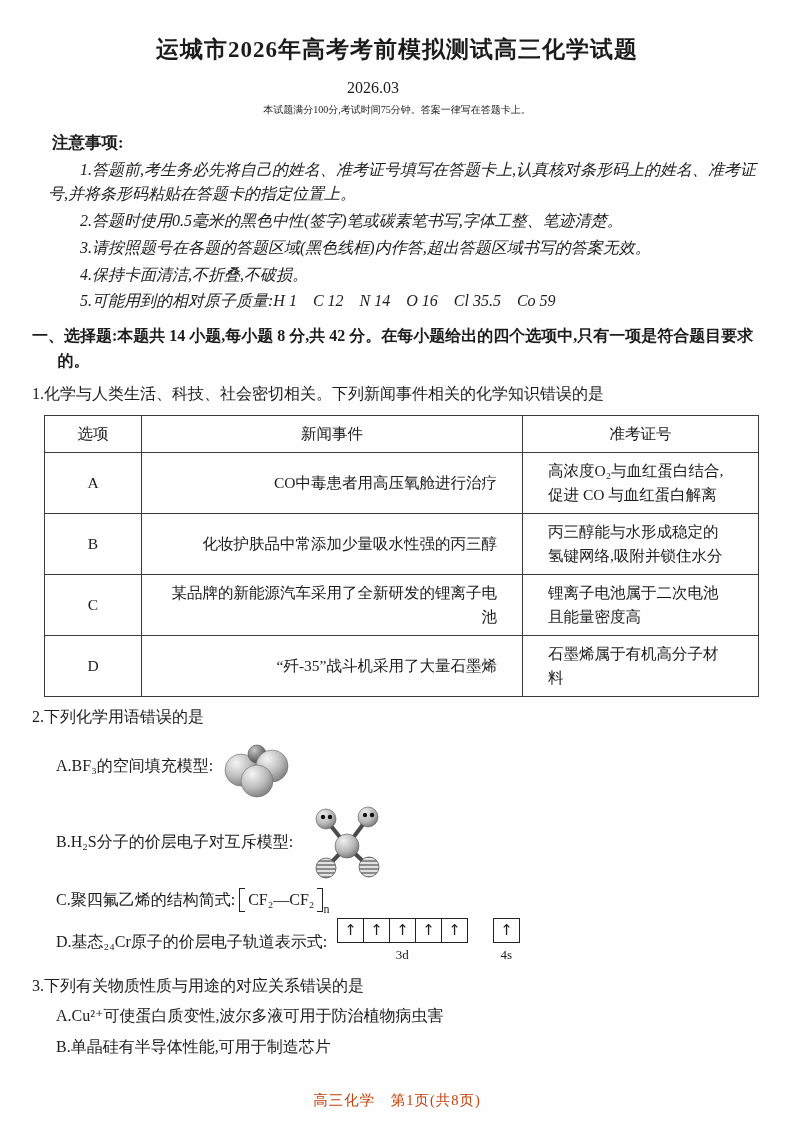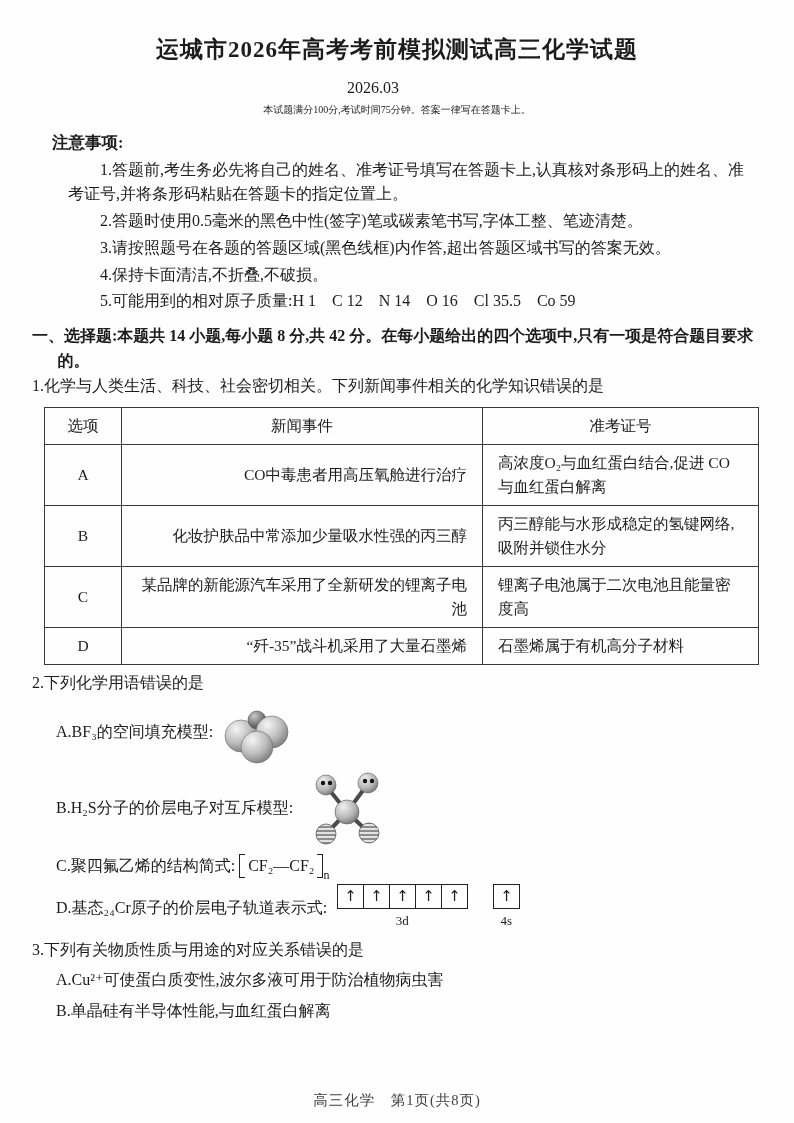--- a/index.html
+++ b/index.html
@@ -21,38 +21,38 @@
   .title {
     margin: 18px 0 0 0;
     text-align: center;
     font-size: 23px;
     font-weight: bold;
     letter-spacing: 1px;
   }
   .date-line { text-align: center; padding-right: 48px; margin-top: 8px; font-size: 16px; }
   .intro-line { text-align: center; margin-top: 2px; font-size: 10px; }
   .notice-heading { font-weight: bold; margin: 12px 0 2px 20px; font-size: 16.5px; }
-  .notice-block { margin-left: 36px; margin-right: 4px; }
+  .notice-block { margin-left: 16px; margin-right: 4px; font-style: italic; }
   .notice-item { margin: 2px 0; text-indent: 2em; }
   .section-heading {
     font-weight: bold;
     margin-top: 10px;
     padding-left: 1.6em;
     text-indent: -1.6em;
   }
-  .stem { }
+  .stem { margin-top: 8px; }
   .q1-table {
     border-collapse: collapse;
     margin: 8px 0 6px 12px;
     width: 715px;
     font-size: 15.5px;
   }
   .q1-table th, .q1-table td {
     border: 1px solid #3a3a3a;
-    padding: 6px 15px;
+    padding: 6px 25px;
     vertical-align: middle;
   }
   .q1-table th { font-weight: normal; text-align: center; }
   .col-option { width: 46px; text-align: center; }
   .col-event { width: 330px; text-align: right; }
   .col-interp { text-align: left; }
   .option-line { margin: 6px 0 6px 24px; display: flex; align-items: center; }
   .option-line.plain { display: block; }
   .mol-img { margin-left: 8px; flex: 0 0 auto; }
   
@@ -69,21 +69,21 @@
   .orb-boxes { display: inline-flex; }
   .orb-box {
     display: inline-block; width: 25px; height: 23px;
     border: 1px solid #222; margin-right: -1px;
     text-align: center; line-height: 22px; font-size: 15px;
     font-family: "DejaVu Sans", sans-serif;
   }
   .orb-label { font-size: 13px; margin-top: 2px; font-family: "Liberation Serif", serif; }
   .footer {
     position: absolute; bottom: 12px; left: 0; right: 0;
-    text-align: center; font-size: 14.5px; color: #404040; letter-spacing: 1px;
+    text-align: center; font-size: 14.5px; color: #c2410c; letter-spacing: 1px;
   }
 </style>
 </head>
 <body>
 
 <div class="page">
 
 
   <h1 class="title">运城市2026年高考考前模拟测试高三化学试题</h1>
 
@@ -218,17 +218,17 @@
           <span class="orb-box">↑</span>
         </span>
         <span class="orb-label">4s</span>
       </span>
     </span>
   </div>
 
   <div class="stem">3.下列有关物质性质与用途的对应关系错误的是</div>
 
   <div class="option-line plain">A.Cu²⁺可使蛋白质变性,波尔多液可用于防治植物病虫害</div>
-  <div class="option-line plain">B.单晶硅有半导体性能,与血红蛋白解离</div>
+  <div class="option-line plain">B.单晶硅有半导体性能,可用于制造芯片</div>
 
   <div class="footer">高三化学 第1页(共8页)</div>
 
 </div>
 
 </body></html>

